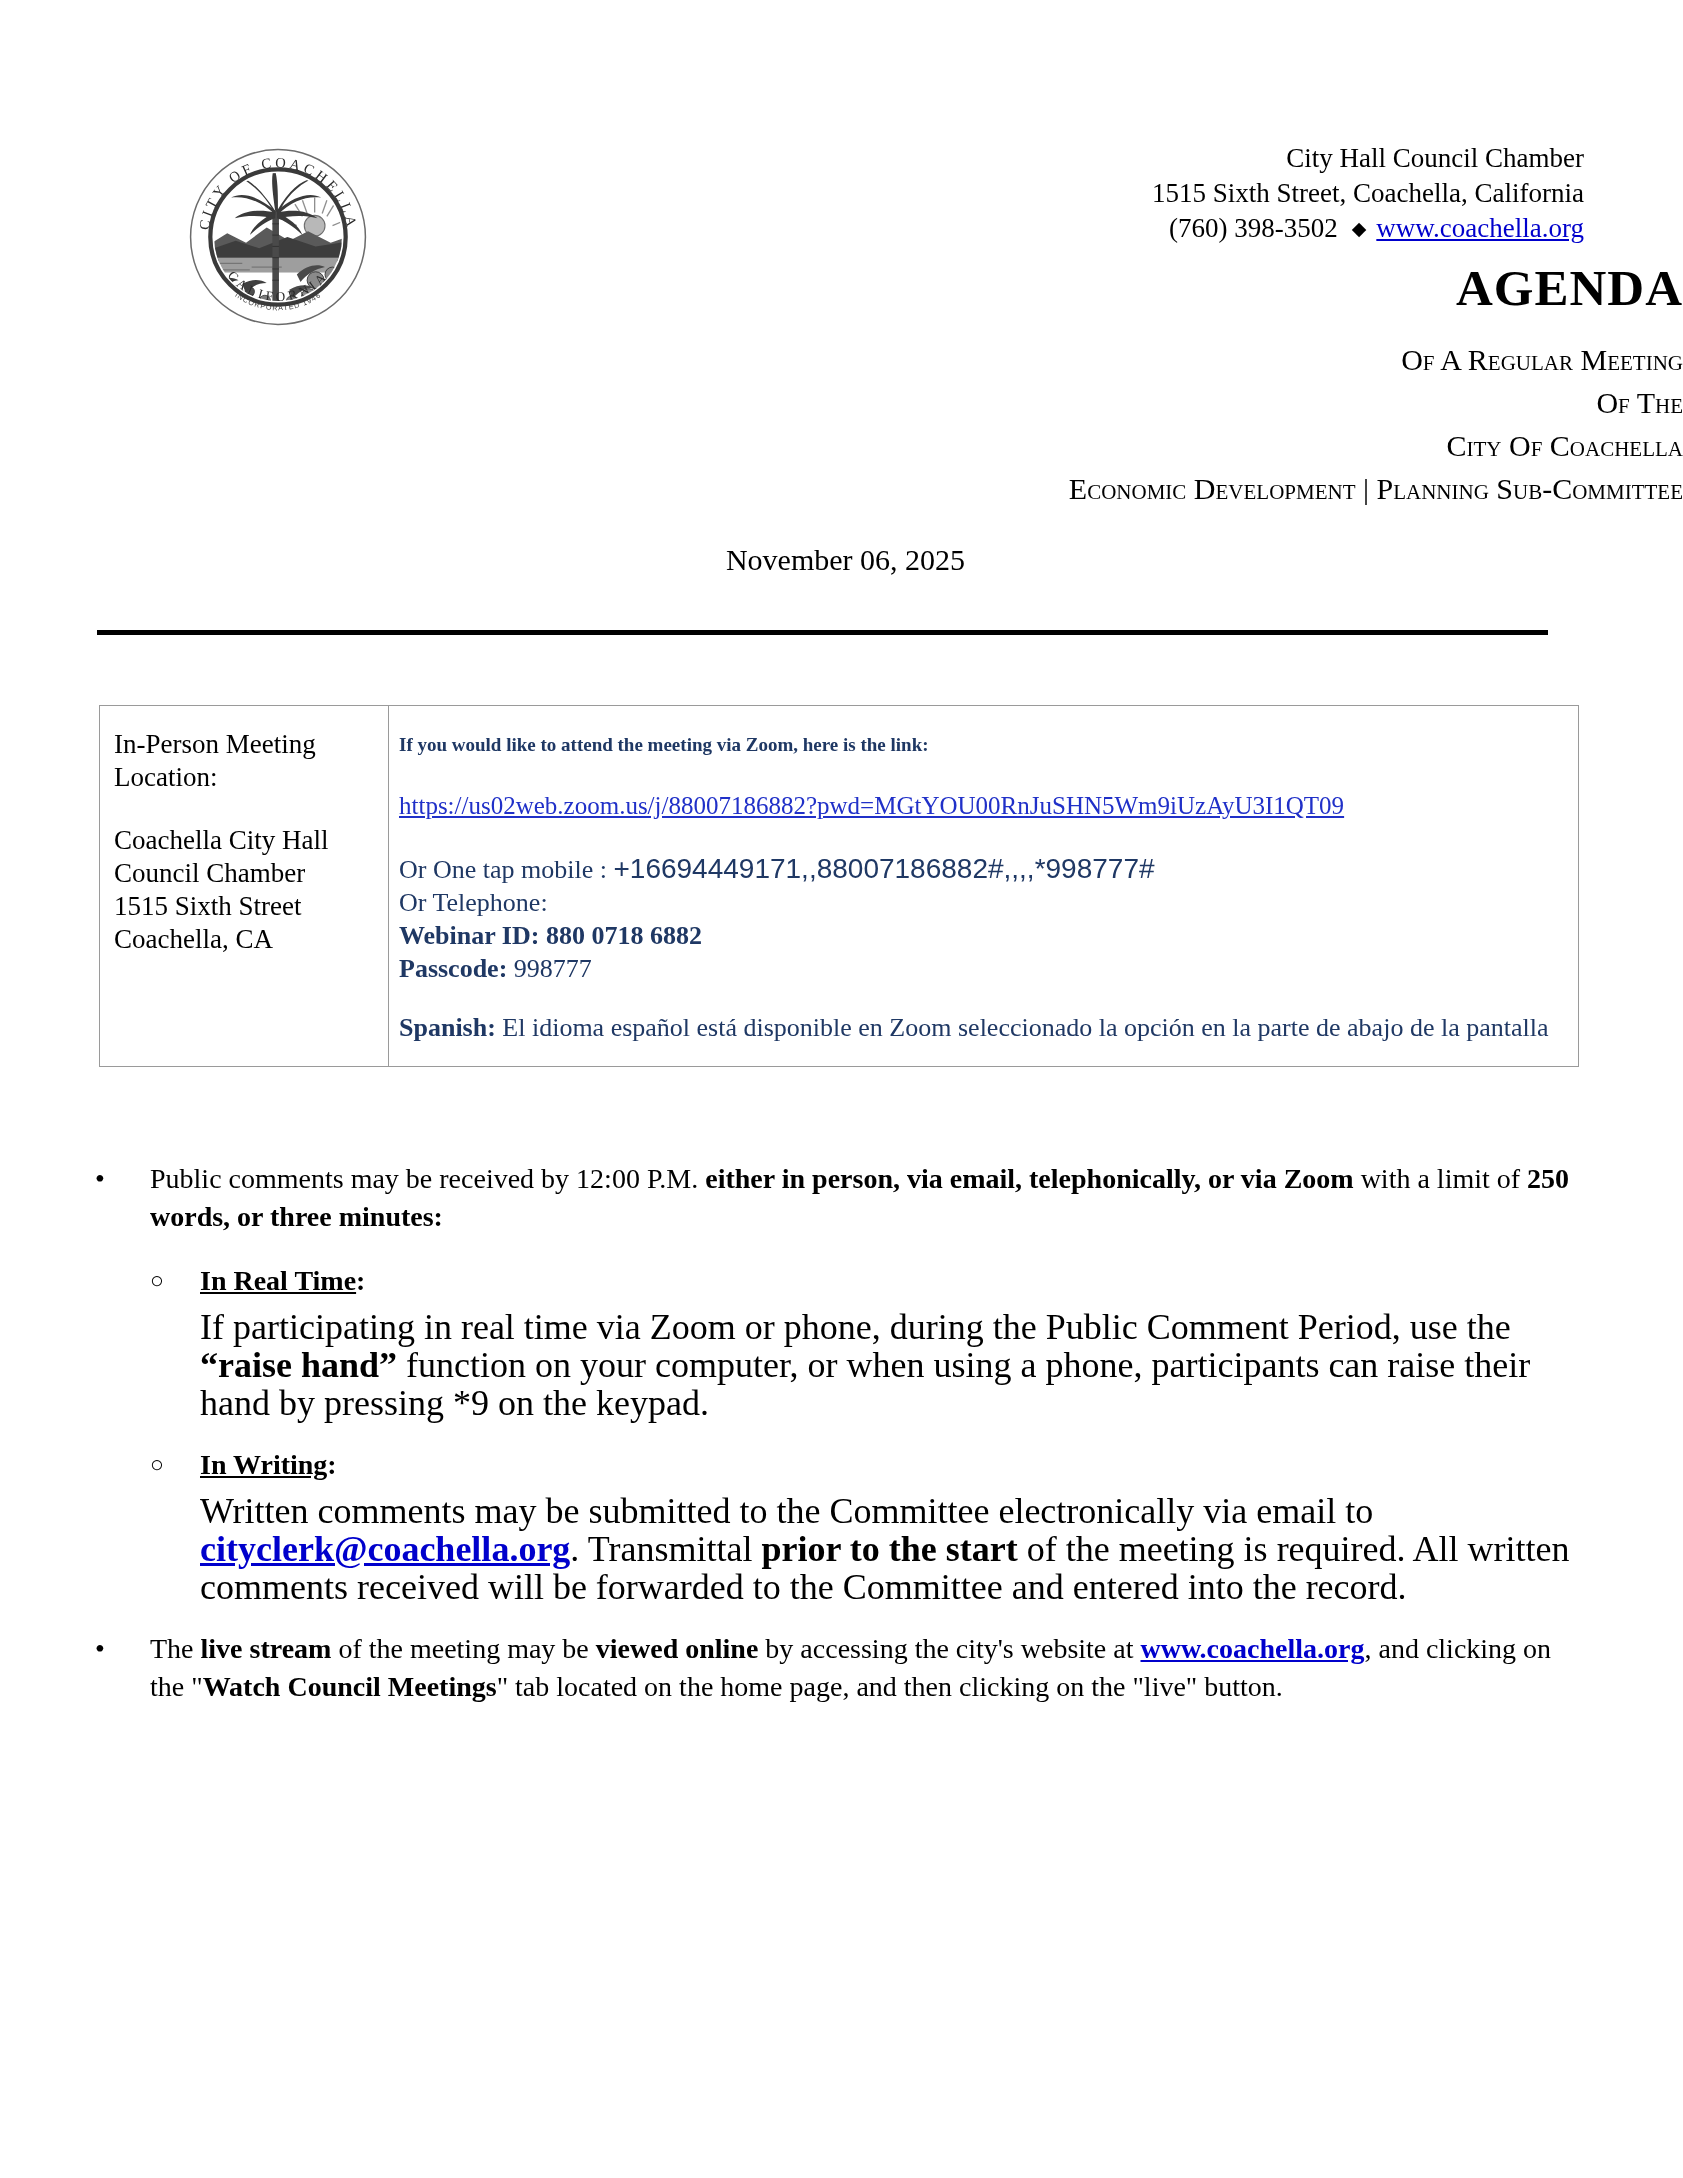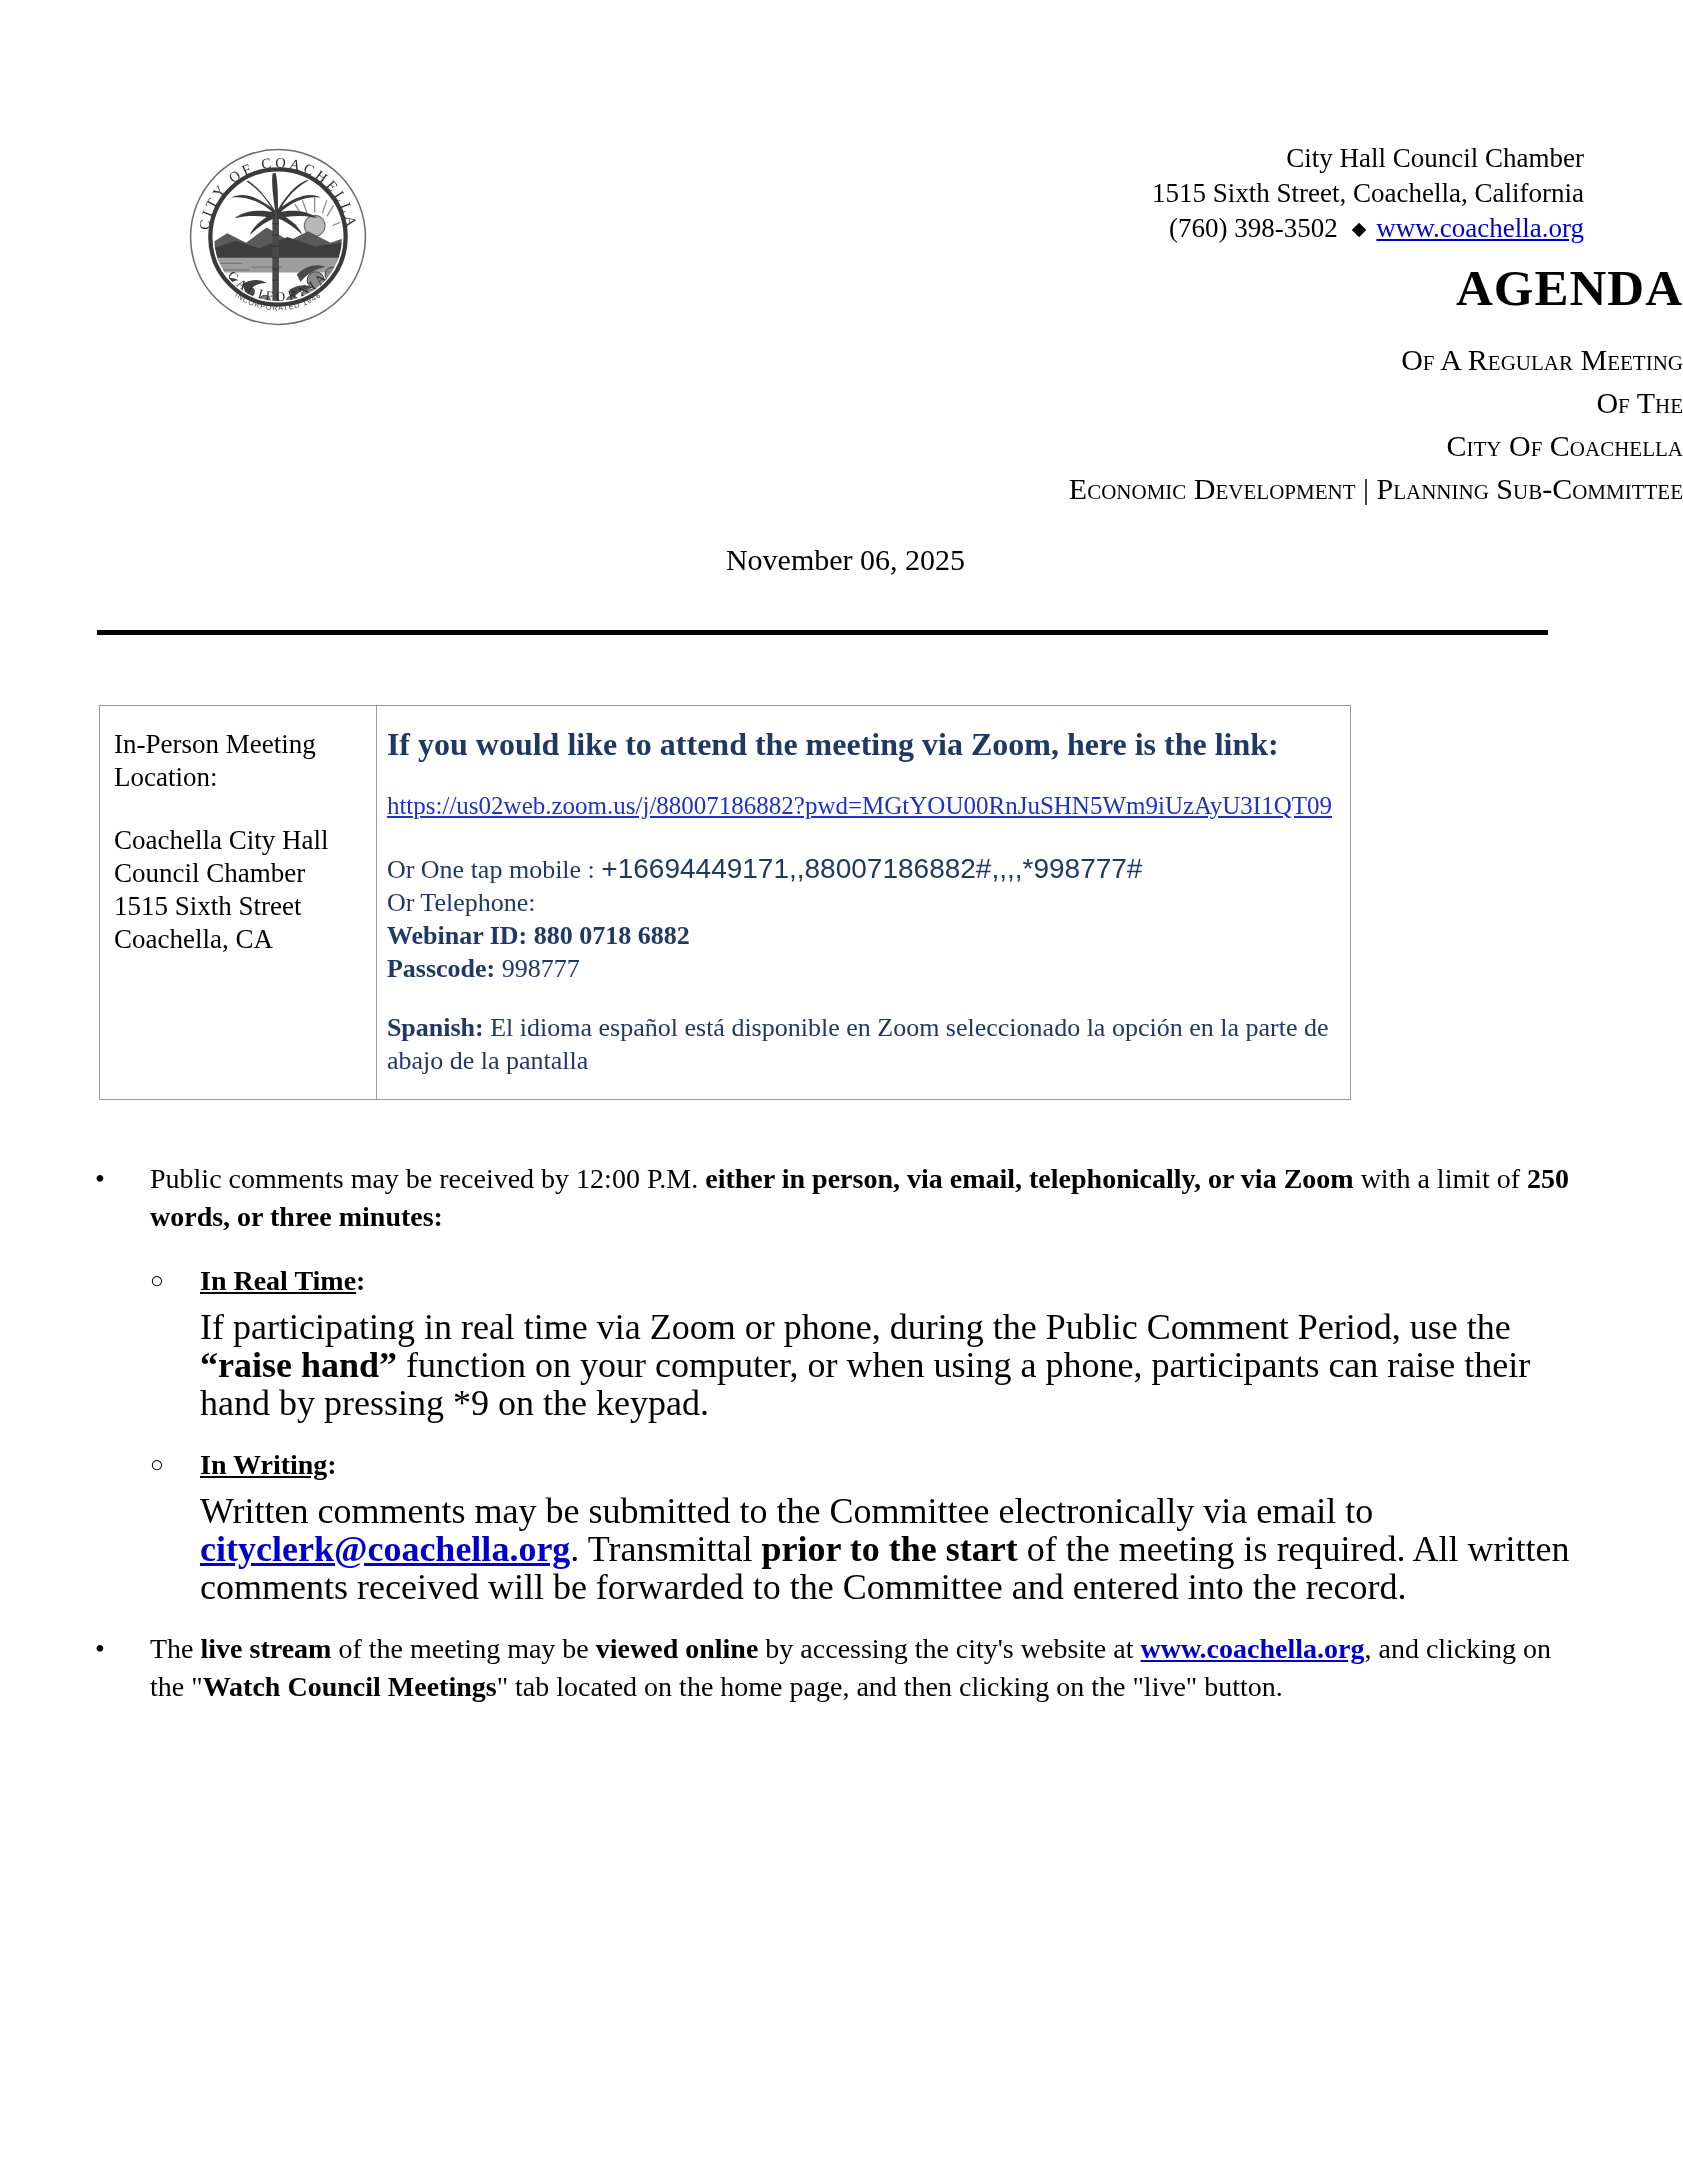--- a/index.html
+++ b/index.html
@@ -107,21 +107,21 @@
     width: 1451px;
     height: 5px;
     background: #000000;
   }
 
   
   .info-table {
     position: absolute;
     left: 99px;
     top: 705px;
-    width: 1252px;
+    width: 1480px;
     border: 1px solid #9a9a9a;
     border-collapse: collapse;
     box-sizing: border-box;
     display: flex;
   }
   .cell-left {
     width: 289px;
     box-sizing: border-box;
     border-right: 1px solid #9a9a9a;
     padding: 22px 14px 18px 14px;
@@ -134,21 +134,21 @@
   .cell-right {
     flex: 1;
     box-sizing: border-box;
     padding: 22px 18px 22px 10px;
     color: #1f3864;
     font-size: 26px;
     line-height: 33px;
   }
   .zoom-head {
     font-weight: bold;
-    font-size: 32px;
+    font-size: 19px;
     margin-bottom: 28px;
   }
   .zoom-url {
     display: block;
     color: #2030c8;
     text-decoration: underline;
     font-size: 25px;
     margin-bottom: 30px;
     white-space: nowrap;
   }

